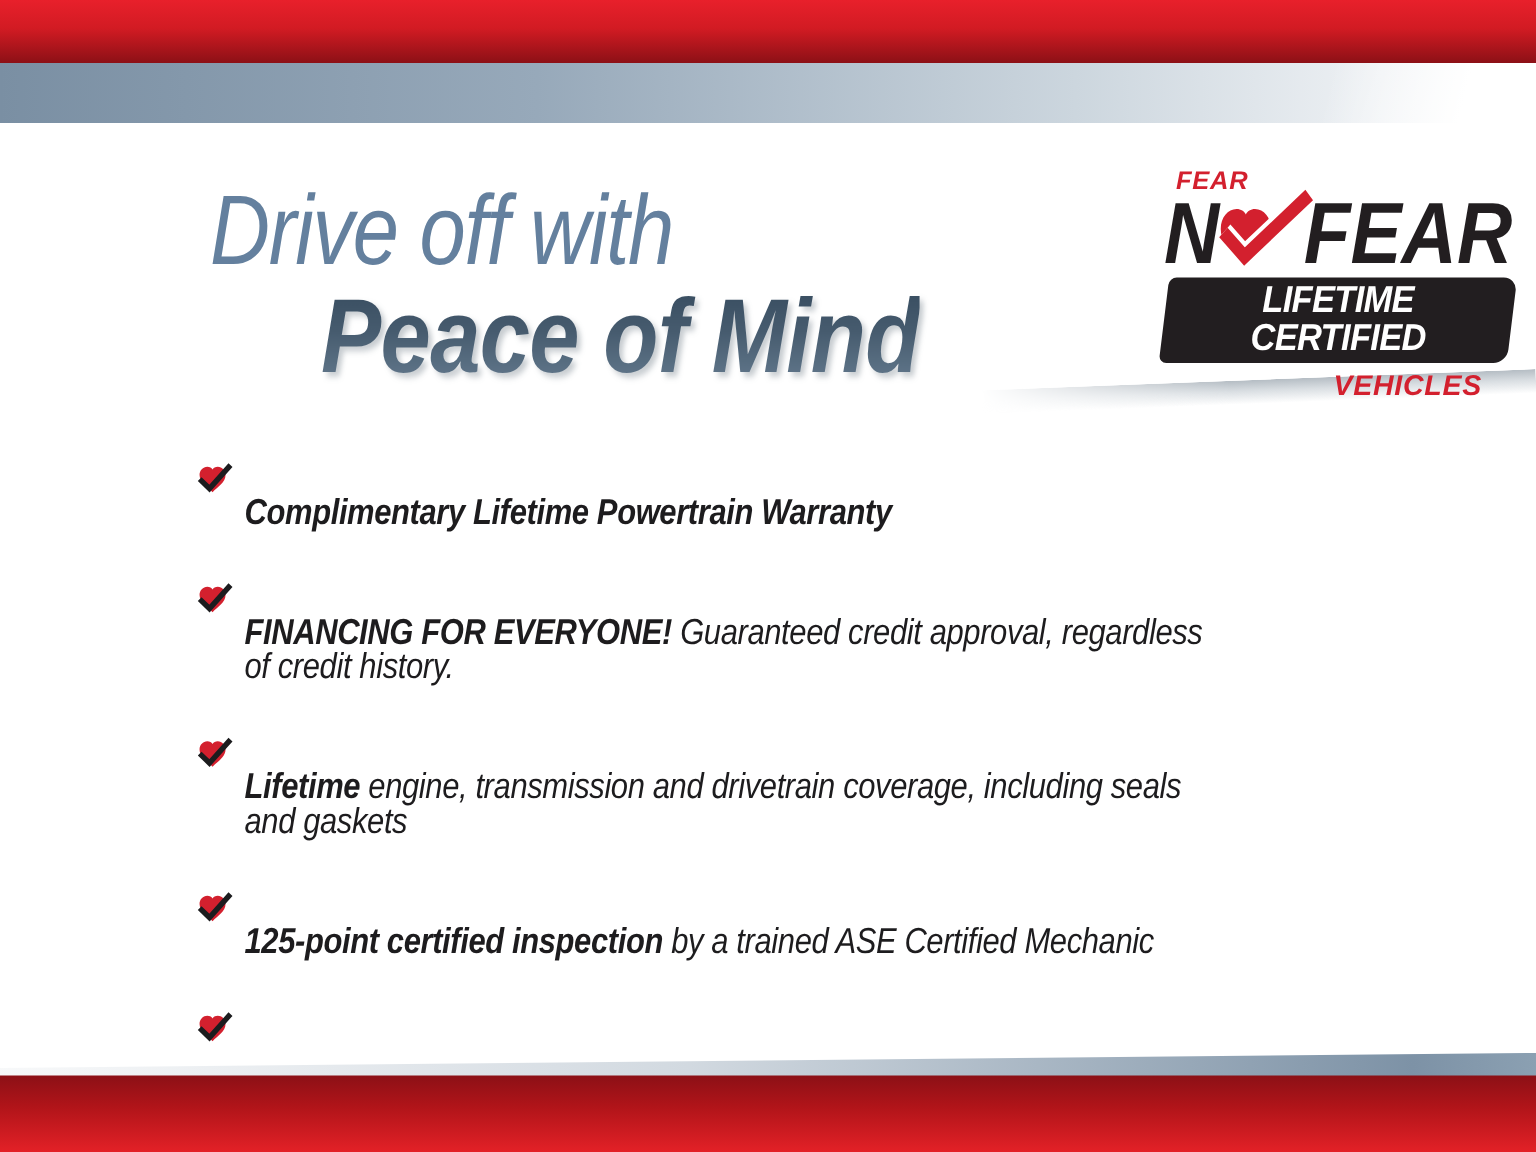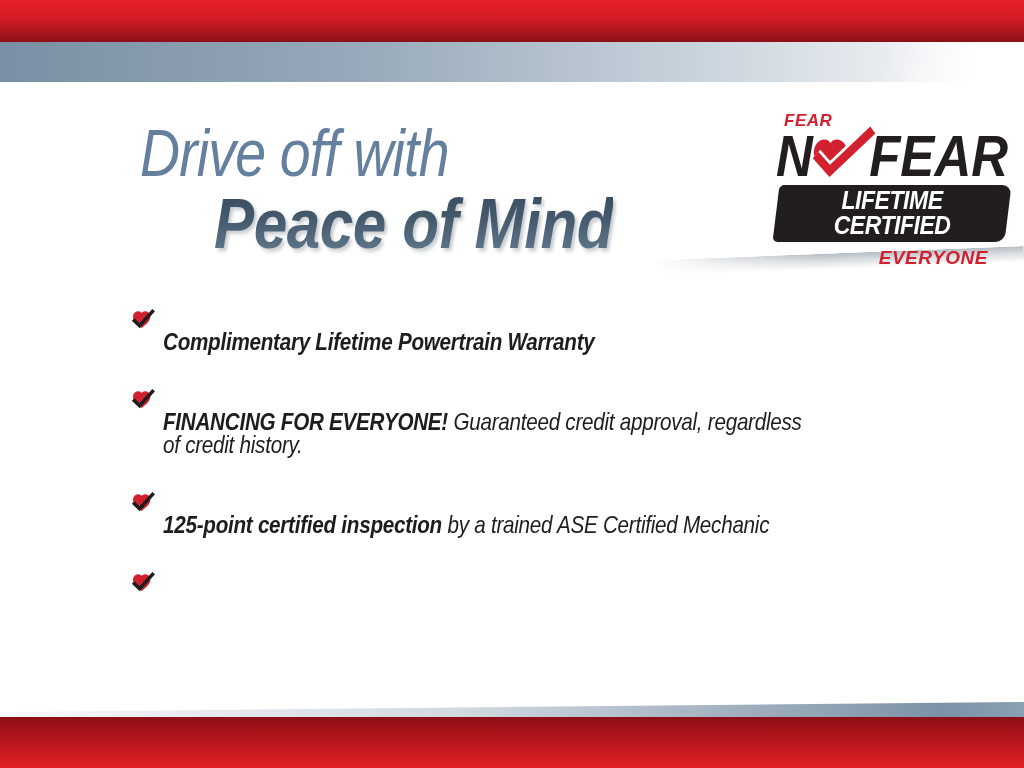--- a/index.html
+++ b/index.html
@@ -81,41 +81,48 @@
       <svg class="heartmark" viewBox="0 0 40 27">
         <path d="M13 25.5 C9.5 22 3.5 18.5 3.5 12.8 C3.5 9 6.2 6.2 9.5 6.2 C11.2 6.2 12.4 7 13 8 C13.6 7 14.8 6.2 16.5 6.2 C19.8 6.2 22.5 9 22.5 12.8 C22.5 18.5 16.5 22 13 25.5 Z" fill="#d3202e"></path>
         <path d="M4.5 14 L12.5 22 L37 1.5" fill="none" stroke="#ffffff" stroke-width="7.5"></path>
         <path d="M4.5 14 L12.5 22 L37 1.5" fill="none" stroke="#d3202e" stroke-width="4.5"></path>
       </svg>
       <span>FEAR</span>
     </div>
     <div class="logo-bar">
       <span>LIFETIME CERTIFIED</span>
     </div>
-    <div class="logo-vehicles">EVERYONE</div>
+    <div class="logo-vehicles">VEHICLES</div>
   </div>
 
   <div class="benefits">
 
     <div class="b-item">
       <svg class="b-icon" viewBox="0 0 28 24">
         <path d="M13.1 22.2 C9.6 18.6 3.4 15 3.4 9.4 C3.4 5.9 6 3.2 9.2 3.2 C11 3.2 12.3 4 13.1 5.2 C13.9 4 15.2 3.2 17 3.2 C20.2 3.2 22.8 5.9 22.8 9.4 C22.8 15 16.6 18.6 13.1 22.2 Z" fill="#d3202e"></path>
         <path d="M3.5 12.5 L10.8 19.5 L26.5 2" fill="none" stroke="#1c1c1e" stroke-width="4"></path>
       </svg>
       <p class="b-text"><b>Complimentary Lifetime Powertrain Warranty</b><span></span></p>
     </div>
 
     <div class="b-item">
       <svg class="b-icon" viewBox="0 0 28 24">
         <path d="M13.1 22.2 C9.6 18.6 3.4 15 3.4 9.4 C3.4 5.9 6 3.2 9.2 3.2 C11 3.2 12.3 4 13.1 5.2 C13.9 4 15.2 3.2 17 3.2 C20.2 3.2 22.8 5.9 22.8 9.4 C22.8 15 16.6 18.6 13.1 22.2 Z" fill="#d3202e"></path>
         <path d="M3.5 12.5 L10.8 19.5 L26.5 2" fill="none" stroke="#1c1c1e" stroke-width="4"></path>
       </svg>
       <p class="b-text"><b>FINANCING FOR EVERYONE!</b><span> Guaranteed credit approval, regardless of credit history.</span></p>
     </div>
 
+    <div class="b-item">
+      <svg class="b-icon" viewBox="0 0 28 24">
+        <path d="M13.1 22.2 C9.6 18.6 3.4 15 3.4 9.4 C3.4 5.9 6 3.2 9.2 3.2 C11 3.2 12.3 4 13.1 5.2 C13.9 4 15.2 3.2 17 3.2 C20.2 3.2 22.8 5.9 22.8 9.4 C22.8 15 16.6 18.6 13.1 22.2 Z" fill="#d3202e"></path>
+        <path d="M3.5 12.5 L10.8 19.5 L26.5 2" fill="none" stroke="#1c1c1e" stroke-width="4"></path>
+      </svg>
+      <p class="b-text"><b>Lifetime</b><span> engine, transmission and drivetrain coverage, including seals and gaskets</span></p>
+    </div>
 
 
     <div class="b-item">
       <svg class="b-icon" viewBox="0 0 28 24">
         <path d="M13.1 22.2 C9.6 18.6 3.4 15 3.4 9.4 C3.4 5.9 6 3.2 9.2 3.2 C11 3.2 12.3 4 13.1 5.2 C13.9 4 15.2 3.2 17 3.2 C20.2 3.2 22.8 5.9 22.8 9.4 C22.8 15 16.6 18.6 13.1 22.2 Z" fill="#d3202e"></path>
         <path d="M3.5 12.5 L10.8 19.5 L26.5 2" fill="none" stroke="#1c1c1e" stroke-width="4"></path>
       </svg>
       <p class="b-text"><b>125-point certified inspection</b><span> by a trained ASE Certified Mechanic</span></p>
     </div>
 

